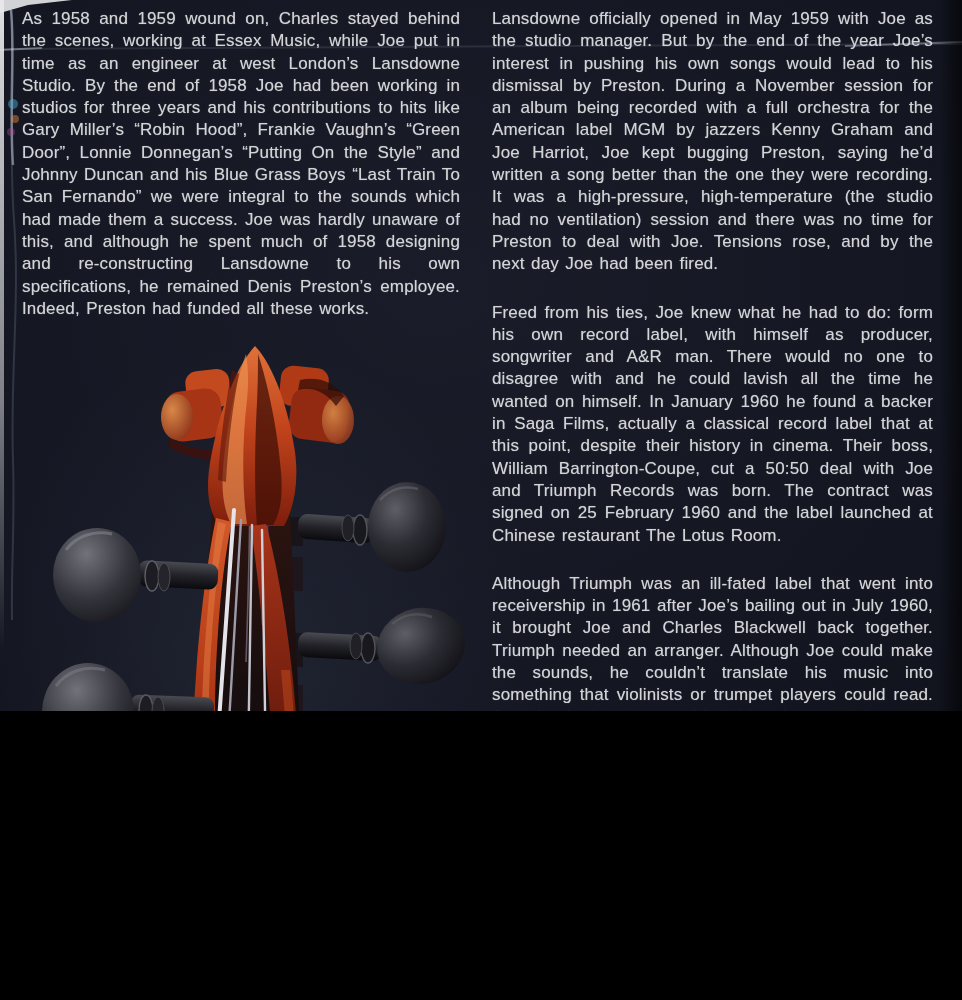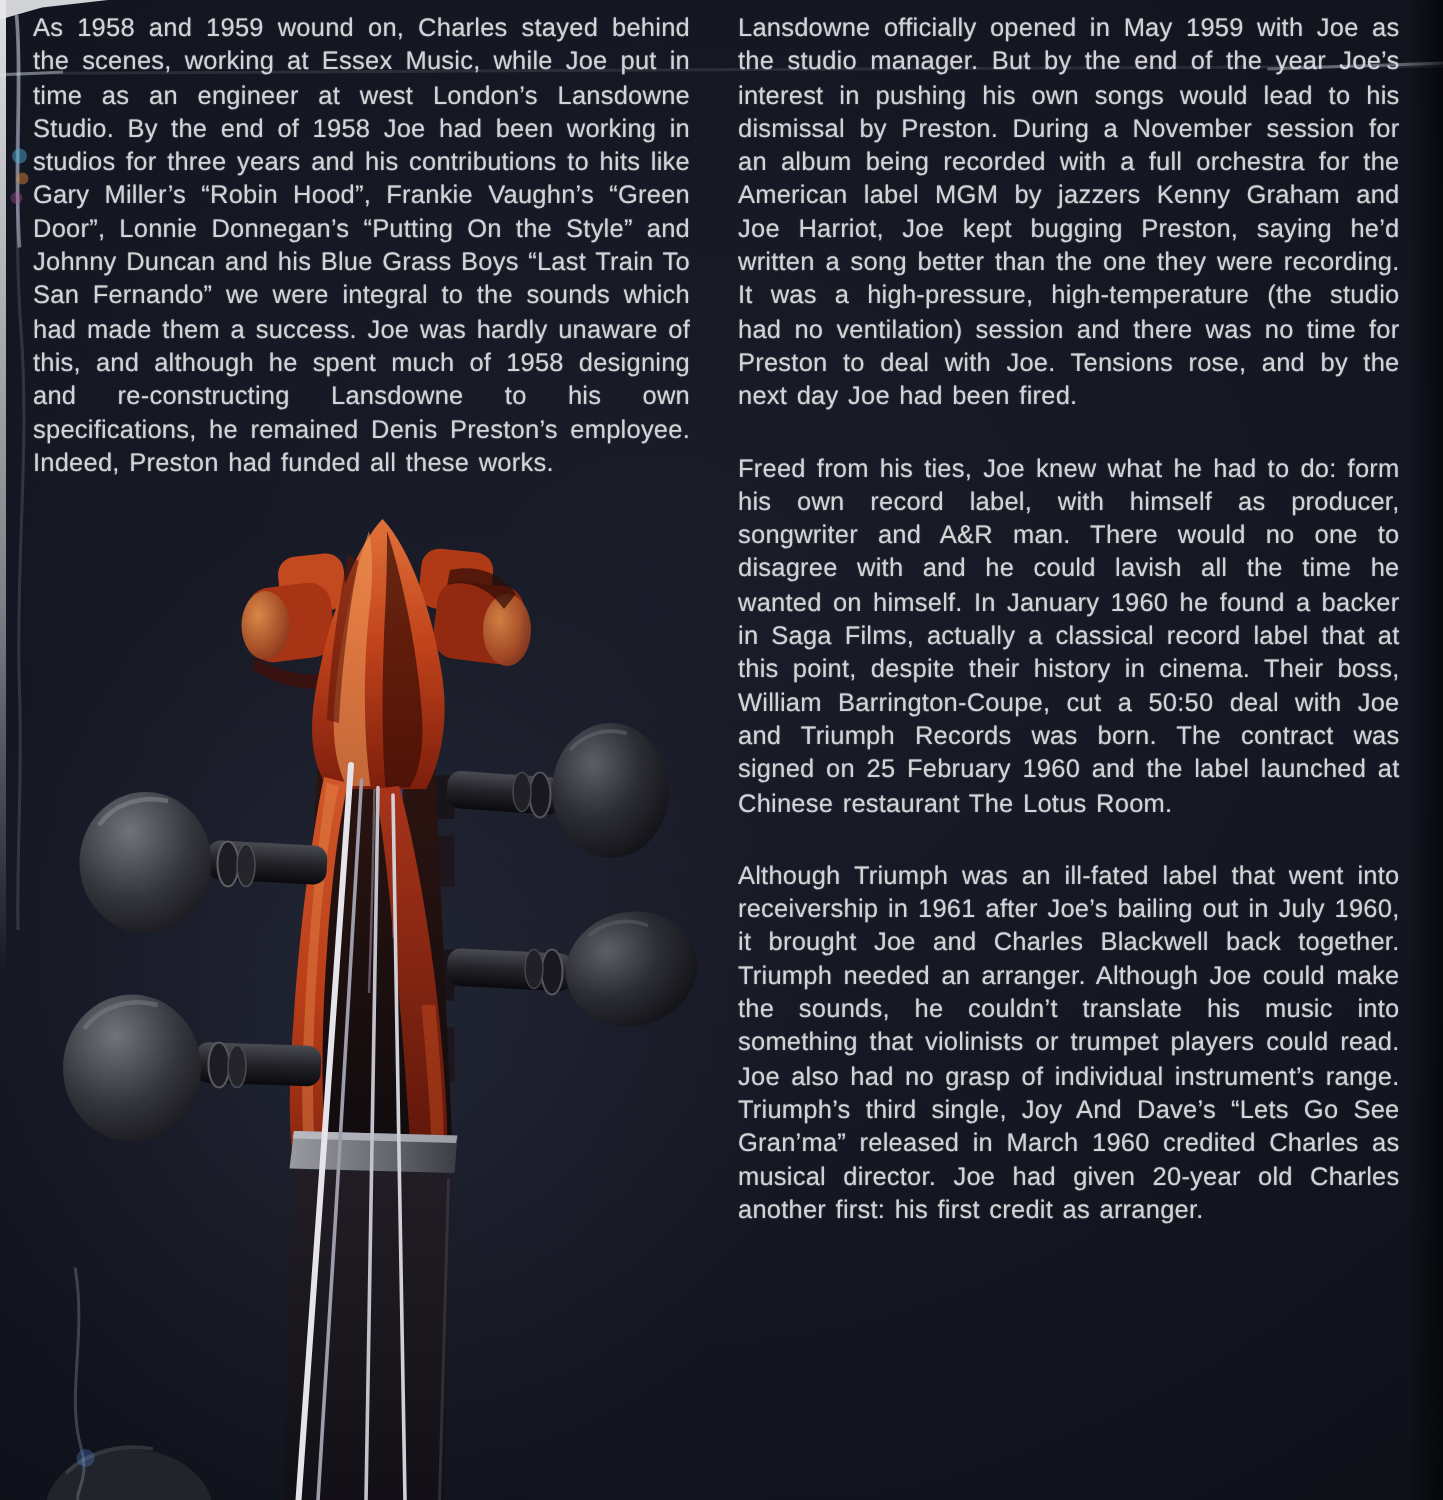--- a/index.html
+++ b/index.html
@@ -1,19 +1,19 @@
 <!DOCTYPE html>
 <html><head>
 <meta charset="utf-8">
 <style>
   html, body { margin: 0; padding: 0; background: #000; }
   .page {
     position: relative;
     width: 962px;
-    height: 1000px;
+    height: 711px;
     overflow: hidden;
     background:
       radial-gradient(ellipse 420px 480px at 250px 680px, rgba(62,66,86,0.28), rgba(62,66,86,0) 70%),
       radial-gradient(ellipse 900px 800px at 45% 40%, #1a1d29 0%, #141722 55%, #0e1018 100%);
     font-family: "Liberation Sans", "DejaVu Sans", sans-serif;
   }
   .column {
     position: absolute;
     top: 8px;
     color: #d4d4d7;

